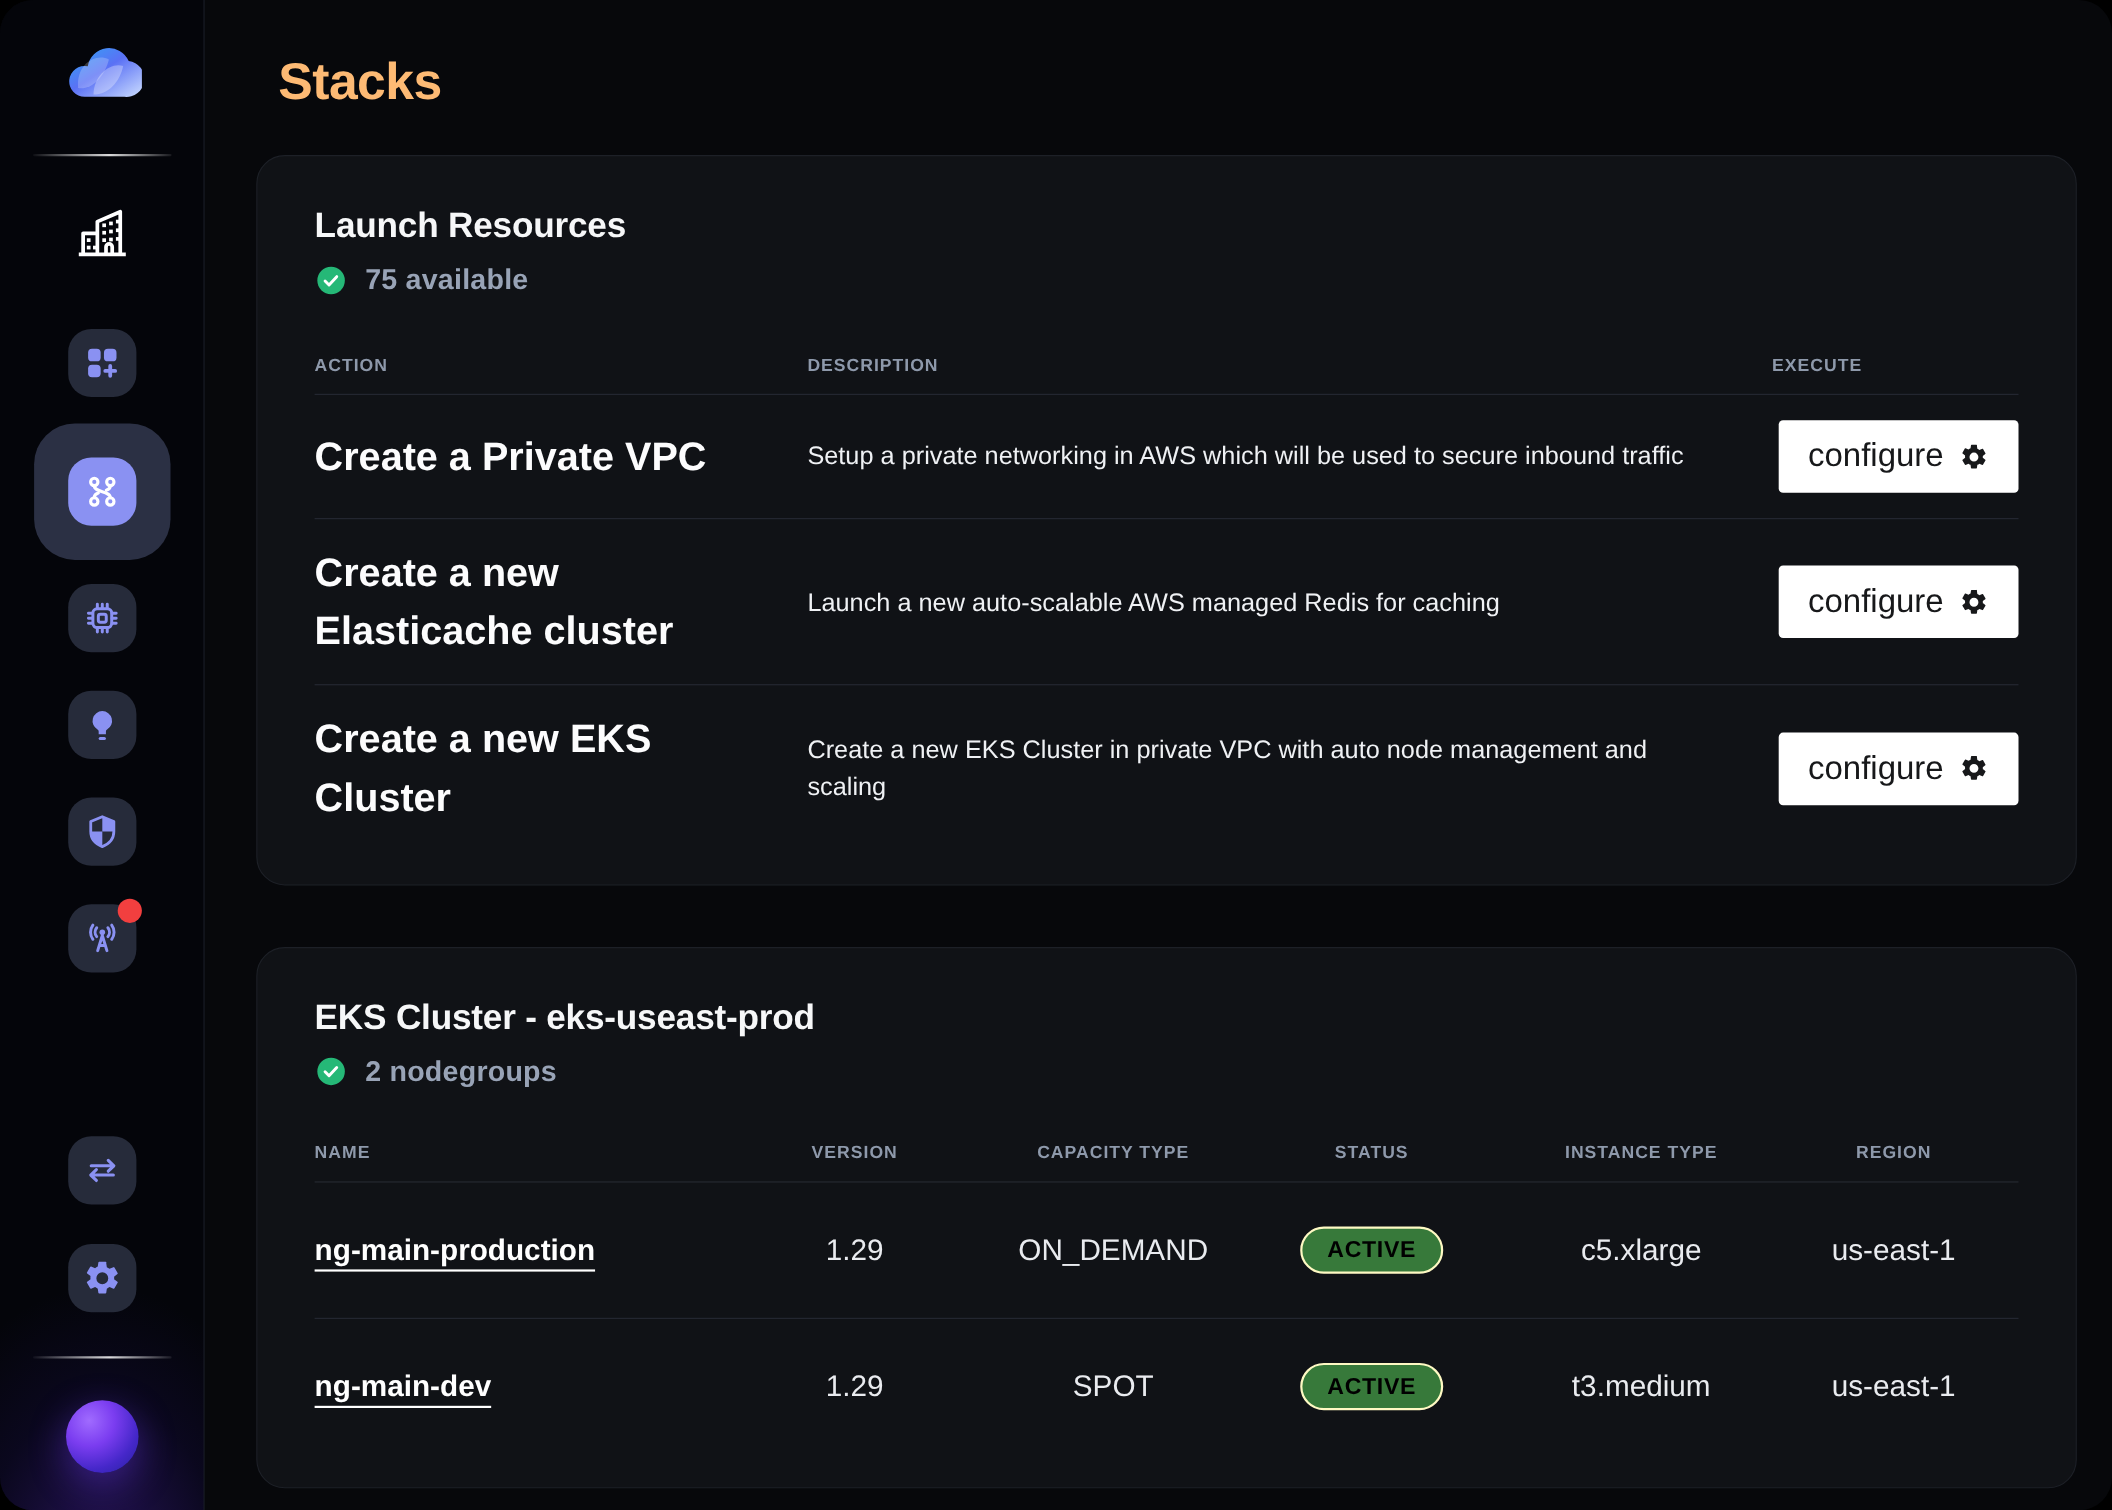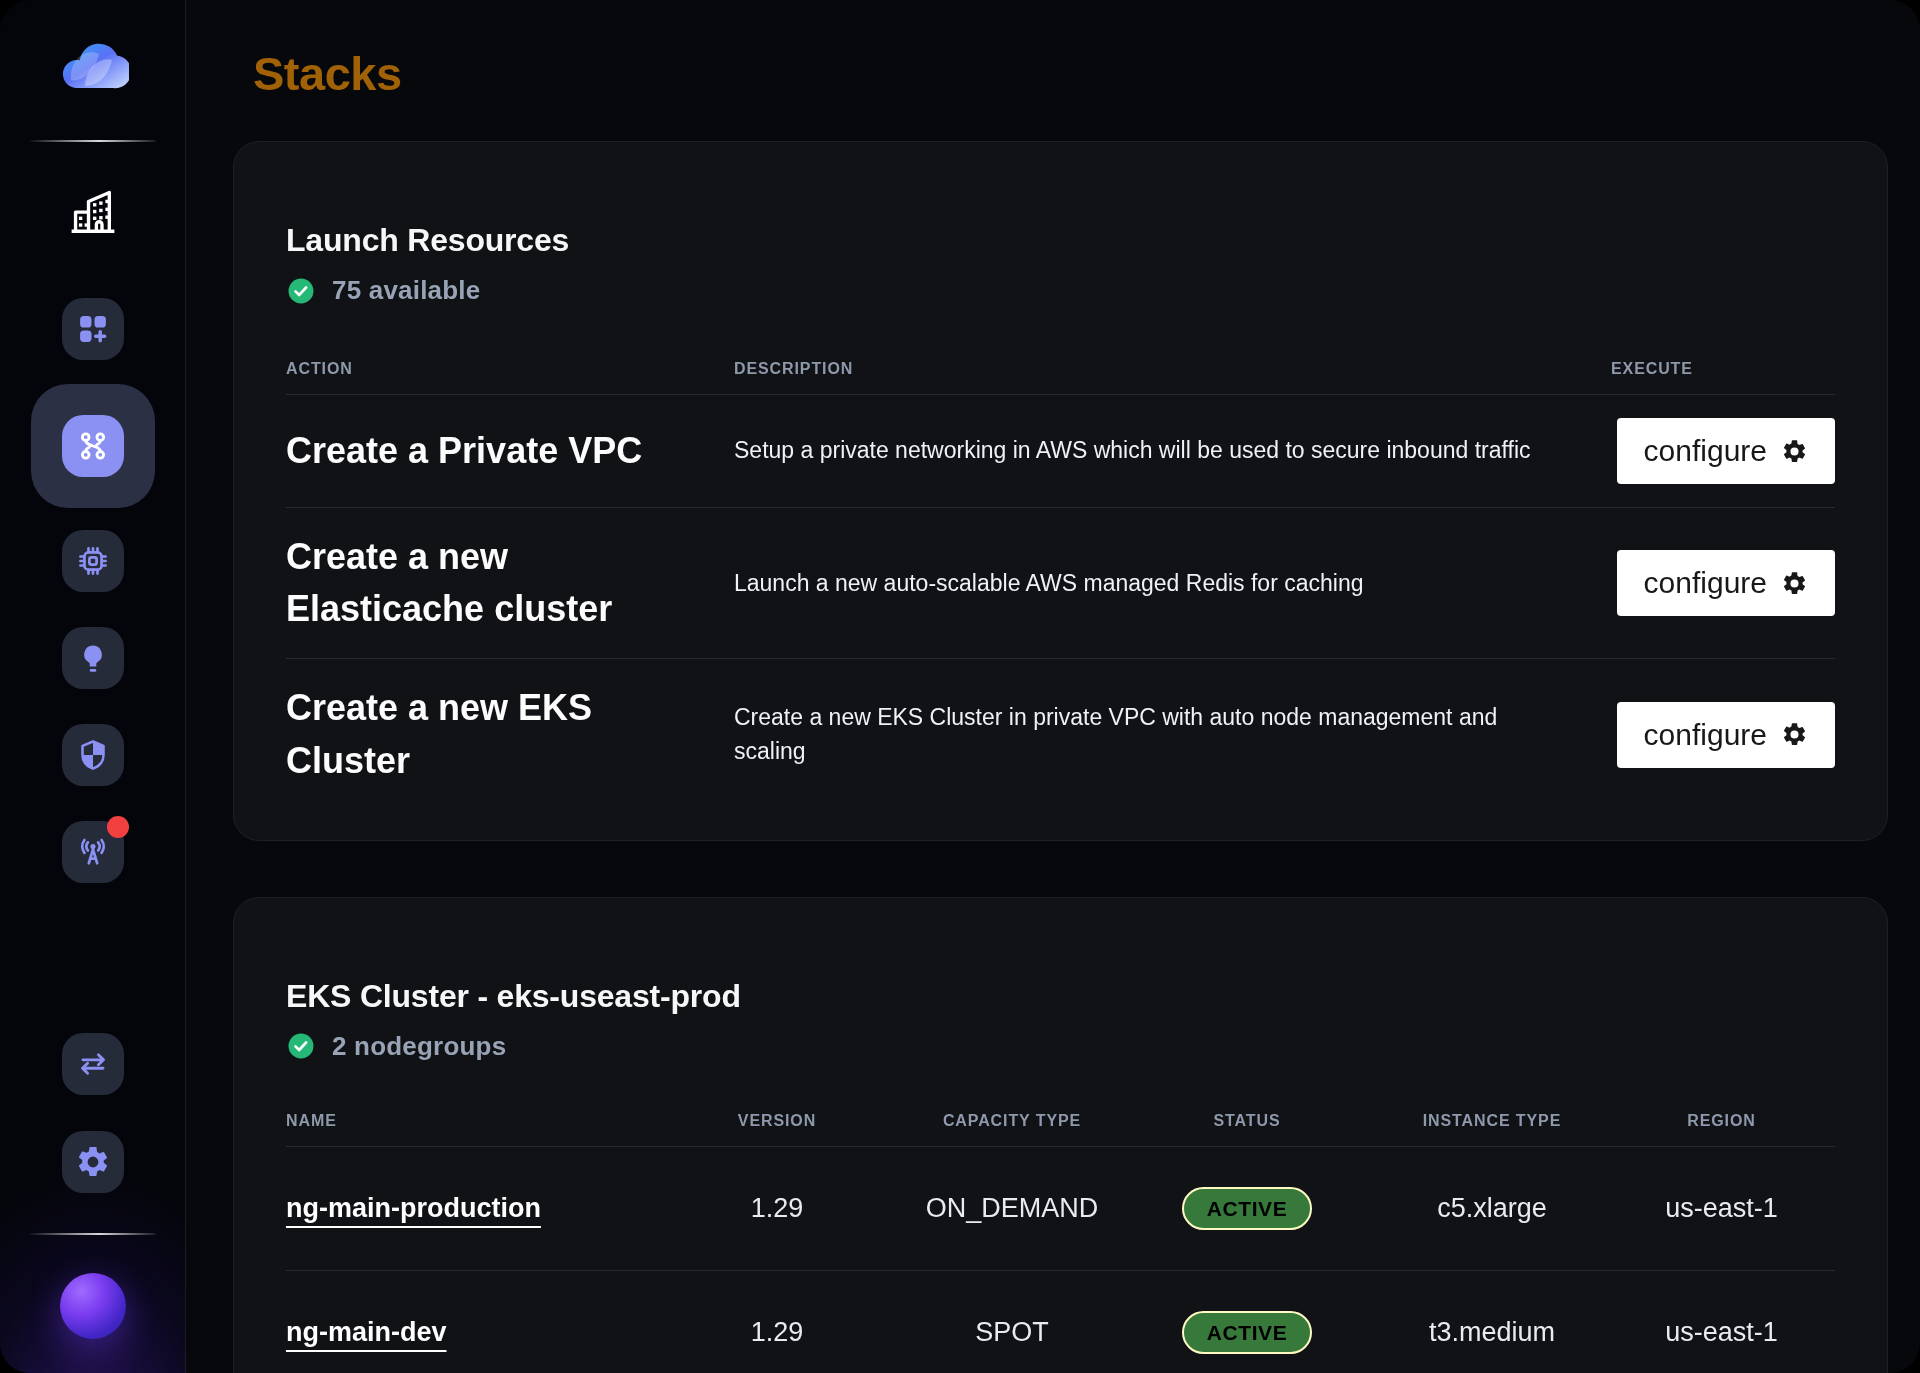--- a/index.html
+++ b/index.html
@@ -55,28 +55,28 @@
   .side-footer .side-divider { margin:40px 0 38px 0; }
   .avatar {
     width:66px; height:66px; border-radius:50%; cursor:pointer;
     background:radial-gradient(circle at 32% 28%, #a06bff 0%, #7b3df0 35%, #4527c9 68%, #24219c 100%);
     box-shadow:0 10px 34px rgba(104,56,235,0.45);
   }
 
   
   .main { flex:1; padding:46px 32px 0 47px; }
   .page-title {
-    color:#a16207; font-size:47px; font-weight:bold; letter-spacing:-0.5px; margin-left:20px;
+    color:#fdba74; font-size:47px; font-weight:bold; letter-spacing:-0.5px; margin-left:20px;
   }
   .card {
     background:#101216; border:1px solid #1d2027; border-radius:26px;
     padding:44px 52px 30px 52px; margin-top:40px;
   }
   .card + .card { margin-top:56px; }
-  .card-title { color:#f6f7f8; font-size:32px; font-weight:bold; letter-spacing:-0.2px;margin-top:36px; }
+  .card-title { color:#f6f7f8; font-size:32px; font-weight:bold; letter-spacing:-0.2px; }
   .card-sub { display:flex; align-items:center; gap:16px; margin-top:16px; }
   .card-sub svg { width:30px; height:30px; flex-shrink:0; }
   .card-sub span { color:#98a3b6; font-size:26px; font-weight:600; letter-spacing:0.2px; }
 
   .thead { color:#8e99ab; font-size:16px; font-weight:bold; letter-spacing:0.9px; }
   .hr { height:1px; background:#262a33; width:100%; }
 
   
   .t1-grid { display:grid; grid-template-columns:448px 1fr 224px; align-items:center; }
   .t1-head { margin-top:54px; padding-bottom:16px; }

